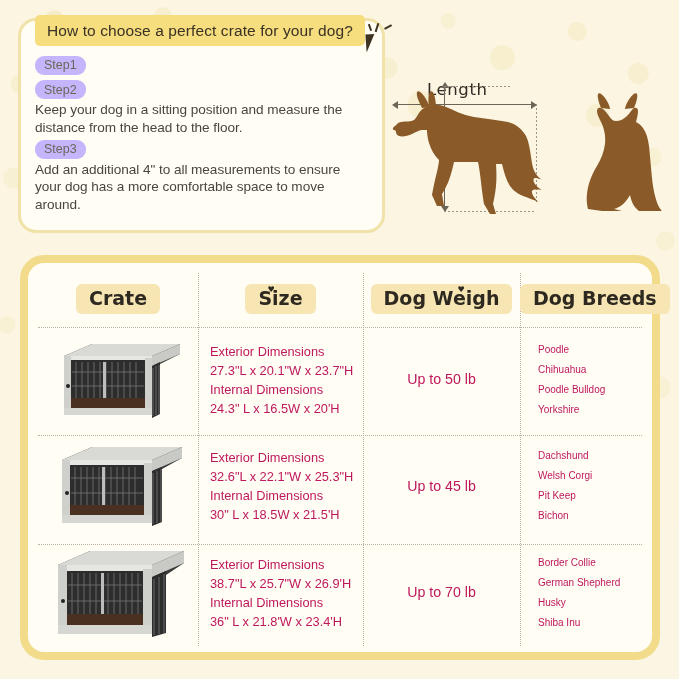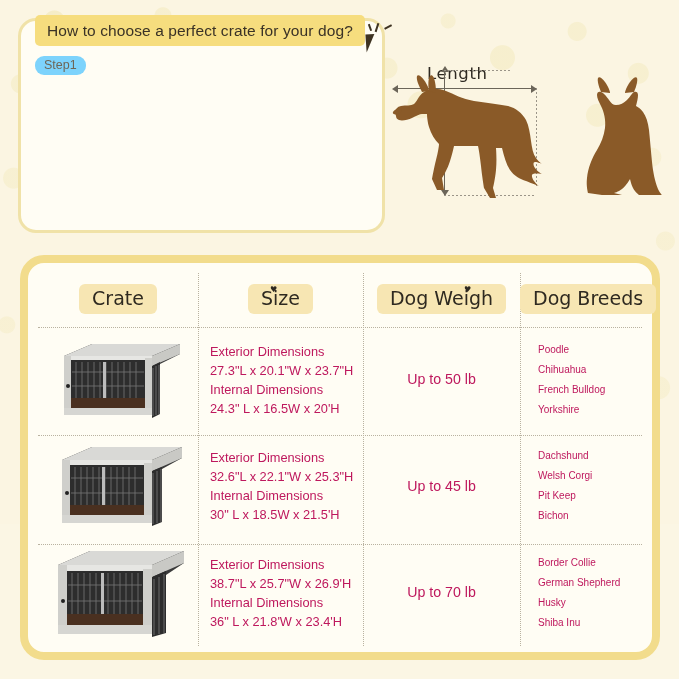--- a/index.html
+++ b/index.html
@@ -77,36 +77,36 @@
   }
   .sparkle { position: absolute; background: #3e3322; }
   #sp1 { left: 355px; top: 2px;  width: 1.6px; height: 9px; transform: rotate(18deg); }
   #sp2 { left: 363px; top: 5px;  width: 8px; height: 1.6px; transform: rotate(-28deg); }
   #sp3 { left: 348px; top: 3px;  width: 1.6px; height: 7px; transform: rotate(-20deg); }
 
   .steps { position: absolute; left: 14px; top: 34px; right: 12px; }
   .step-block { margin-bottom: 3px; }
   .step-badge {
     display: inline-block;
-    background: #7dd3fc;
+    background: #c4b5fd;
     color: #6e6657;
     font-size: 12.5px;
     padding: 2.5px 9px;
     border-radius: 9px;
     margin-bottom: 2px;
   }
   .step-text {
     font-size: 13.6px;
     line-height: 17.5px;
     color: #4a463f;
     letter-spacing: -.05px;
   }
 
   
-  #diagram { position: absolute; left: 392px; top: 48px; width: 275px; height: 195px; }
+  #diagram { position: absolute; left: 392px; top: 64px; width: 275px; height: 195px; }
 
   .dim-label {
     position: absolute;
     font-family: "DejaVu Sans", sans-serif;
     font-size: 16.5px;
     color: #2f2a22;
     letter-spacing: .6px;
   }
   #label-length { left: 35px; top: 16px; }
   #label-height { left: 64px; top: 82px; }
@@ -129,21 +129,21 @@
   }
   #table {
     position: absolute;
     inset: 0;
     display: flex;
     flex-direction: column;
     padding: 8px 10px 6px 10px;
   }
   .trow { display: flex; }
   #header-row { height: 56px; align-items: center; }
-  .hcell { display: flex; align-items: center; justify-content: center; height: 100%; }
+  .hcell { display: flex; align-items: center; justify-content: center; height: 100%; font-weight: bold; }
   .hbox {
     background: #f7e6b3;
     border-radius: 6px;
     padding: 3px 13px 5px 13px;
     font-family: "DejaVu Sans", sans-serif;
     font-size: 19px;
     color: #2e2920;
     white-space: nowrap;
     position: relative;
   }
@@ -205,20 +205,28 @@
 
     <div id="bubble-title">How to choose a perfect crate for your dog?</div>
     <div id="bubble-tail"></div>
     <div class="sparkle" id="sp1"></div>
     <div class="sparkle" id="sp2"></div>
     <div class="sparkle" id="sp3"></div>
 
     <div class="steps">
       <div class="step-block">
         <div class="step-badge">Step1</div>
+      </div>
+      <div class="step-block">
+        <div class="step-badge">Step2</div>
+        <div class="step-text">Keep your dog in a sitting position and measure the distance from the head to the floor.</div>
+      </div>
+      <div class="step-block">
+        <div class="step-badge">Step3</div>
+        <div class="step-text">Add an additional 4" to all measurements to ensure your dog has a more comfortable space to move around.</div>
       </div>
     </div>
   </div>
 
   <div id="diagram">
 
     <div class="dim-label" id="label-length">Length</div>
     <div class="dim-label" id="label-height">Height</div>
 
     <div class="rule-h" style="left:2px; top:40px; width:142px;"></div>
@@ -362,21 +370,21 @@
             <div>24.3" L x 16.5W x 20'H</div>
           </div>
         </div>
         <div class="dcell cell-weight col-weight">
           <div class="weight-text">Up to 50 lb</div>
         </div>
         <div class="dcell cell-breeds col-breeds">
           <div class="breeds-text">
             <div>Poodle</div>
             <div>Chihuahua</div>
-            <div>French Bulldog</div>
+            <div>Poodle Bulldog</div>
             <div>Yorkshire</div>
           </div>
         </div>
       </div>
 
       <div class="trow drow">
         <div class="dcell cell-crate col-crate">
           <svg class="crate-img" viewBox="0 0 140 96">
             <polygon points="14,22 44,9 134,9 134,20 114,31 114,84 14,84" fill="#3b3b3b"></polygon>
             <polygon points="14,22 44,9 134,9 104,22" fill="#d9d9d6"></polygon>

